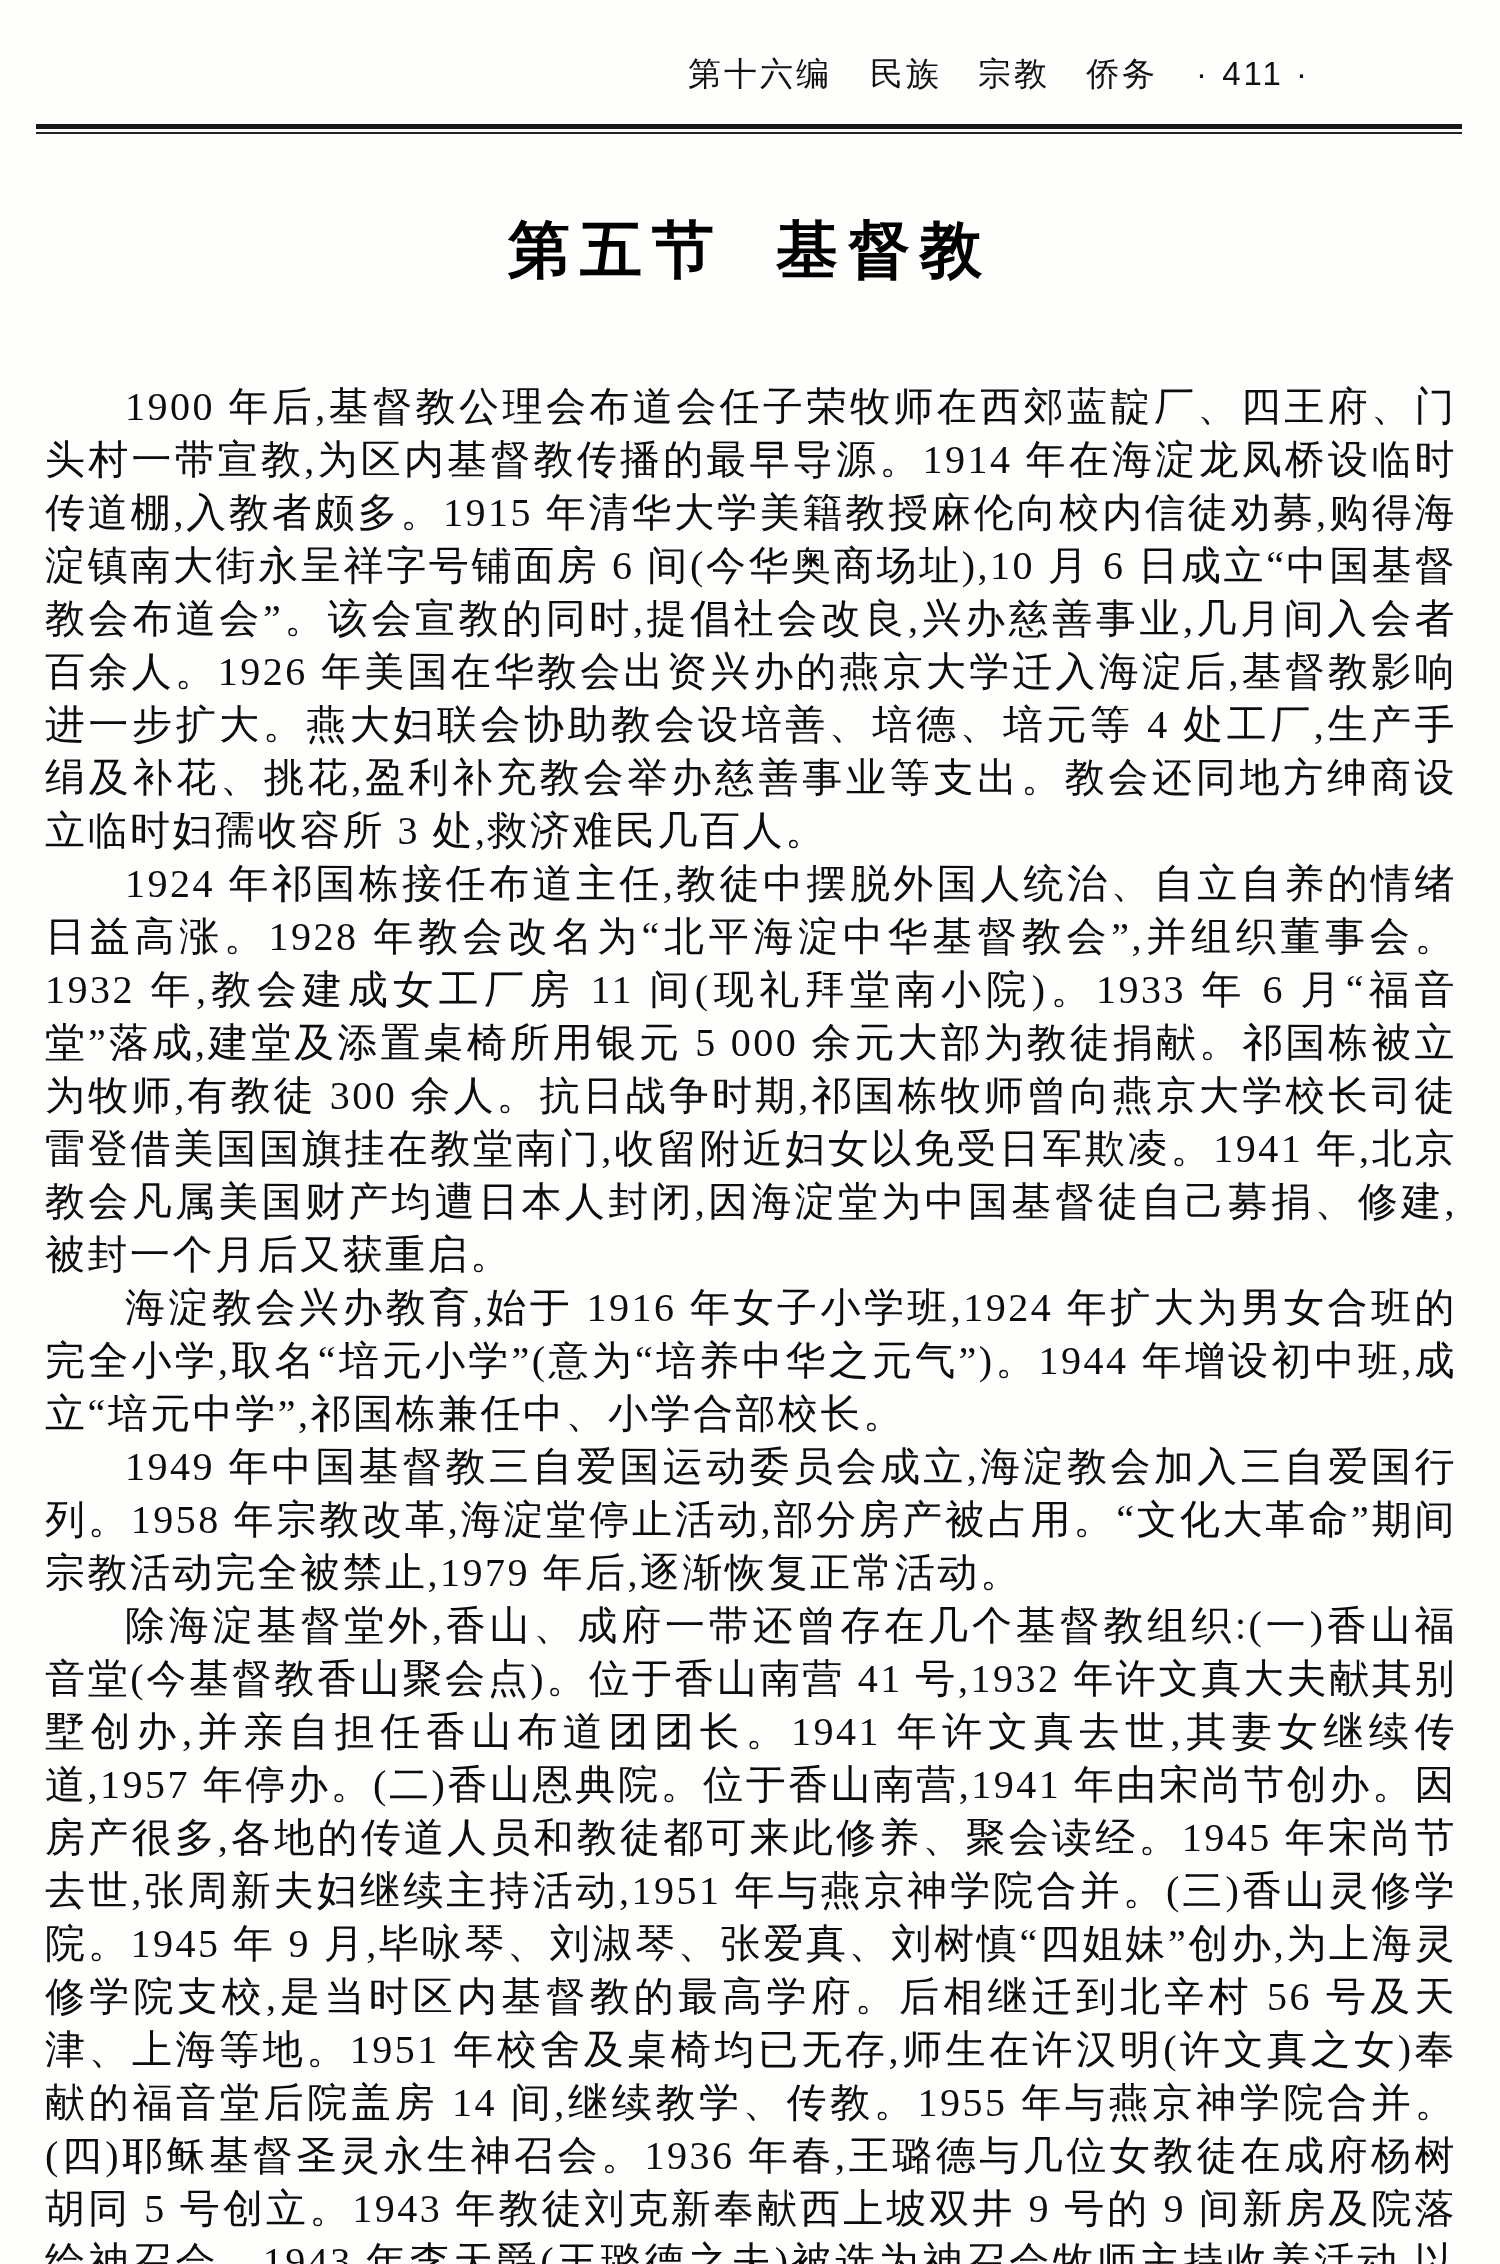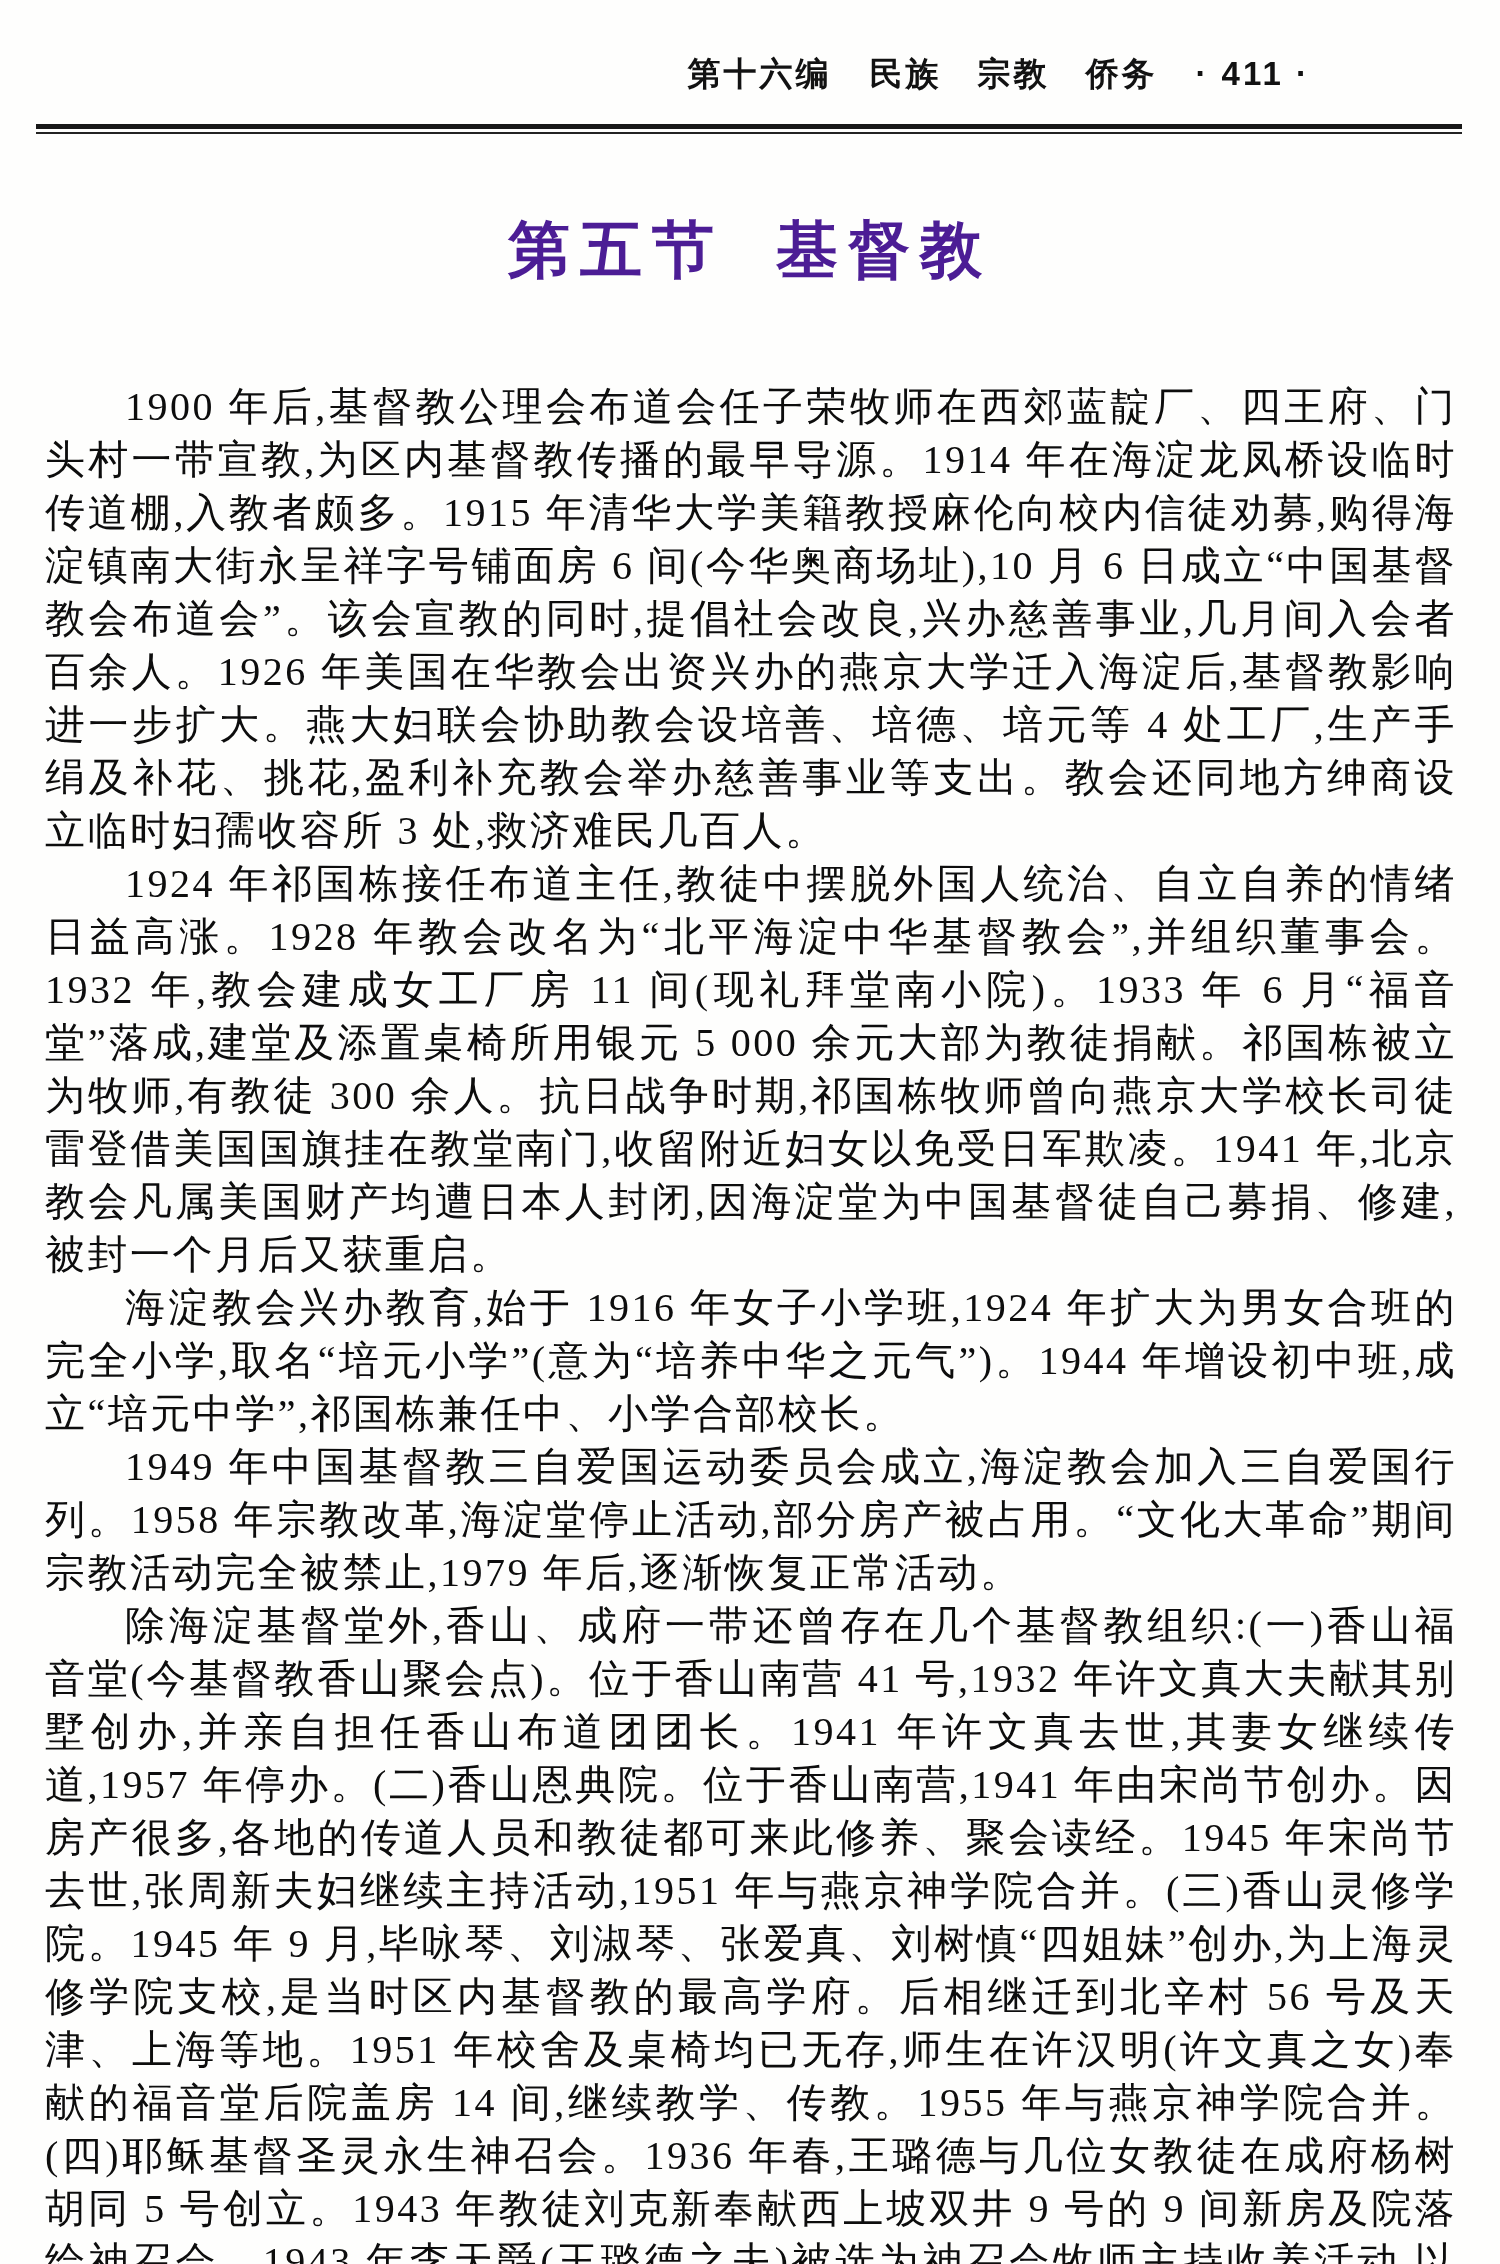--- a/index.html
+++ b/index.html
@@ -18,21 +18,21 @@
     overflow: hidden;
   }
   
   .running-head {
     position: absolute;
     top: 52px;
     left: 40px;
     right: 190px;
     text-align: right;
     font-family: "Liberation Sans", "DejaVu Sans", sans-serif;
-    font-weight: bold;
+    font-weight: normal;
     font-size: 33px;
     letter-spacing: 3px;
     white-space: nowrap;
     color: #121212;
   }
   .running-head .hs { margin-left: 38px; }
   
   .head-rule {
     position: absolute;
     top: 124px;
@@ -45,21 +45,21 @@
   .title {
     position: absolute;
     top: 208px;
     left: 0;
     width: 100%;
     margin: 0;
     text-align: center;
     font-size: 62px;
     font-weight: bold;
     letter-spacing: 10px;
-    color: #4c1d95;
+    color: #000000;
   }
   .title .title-gap { display: inline-block; width: 52px; }
   
   .body-text {
     position: absolute;
     top: 380px;
     left: 45px;
     width: 1412px;
     font-size: 40px;
     line-height: 53px;

